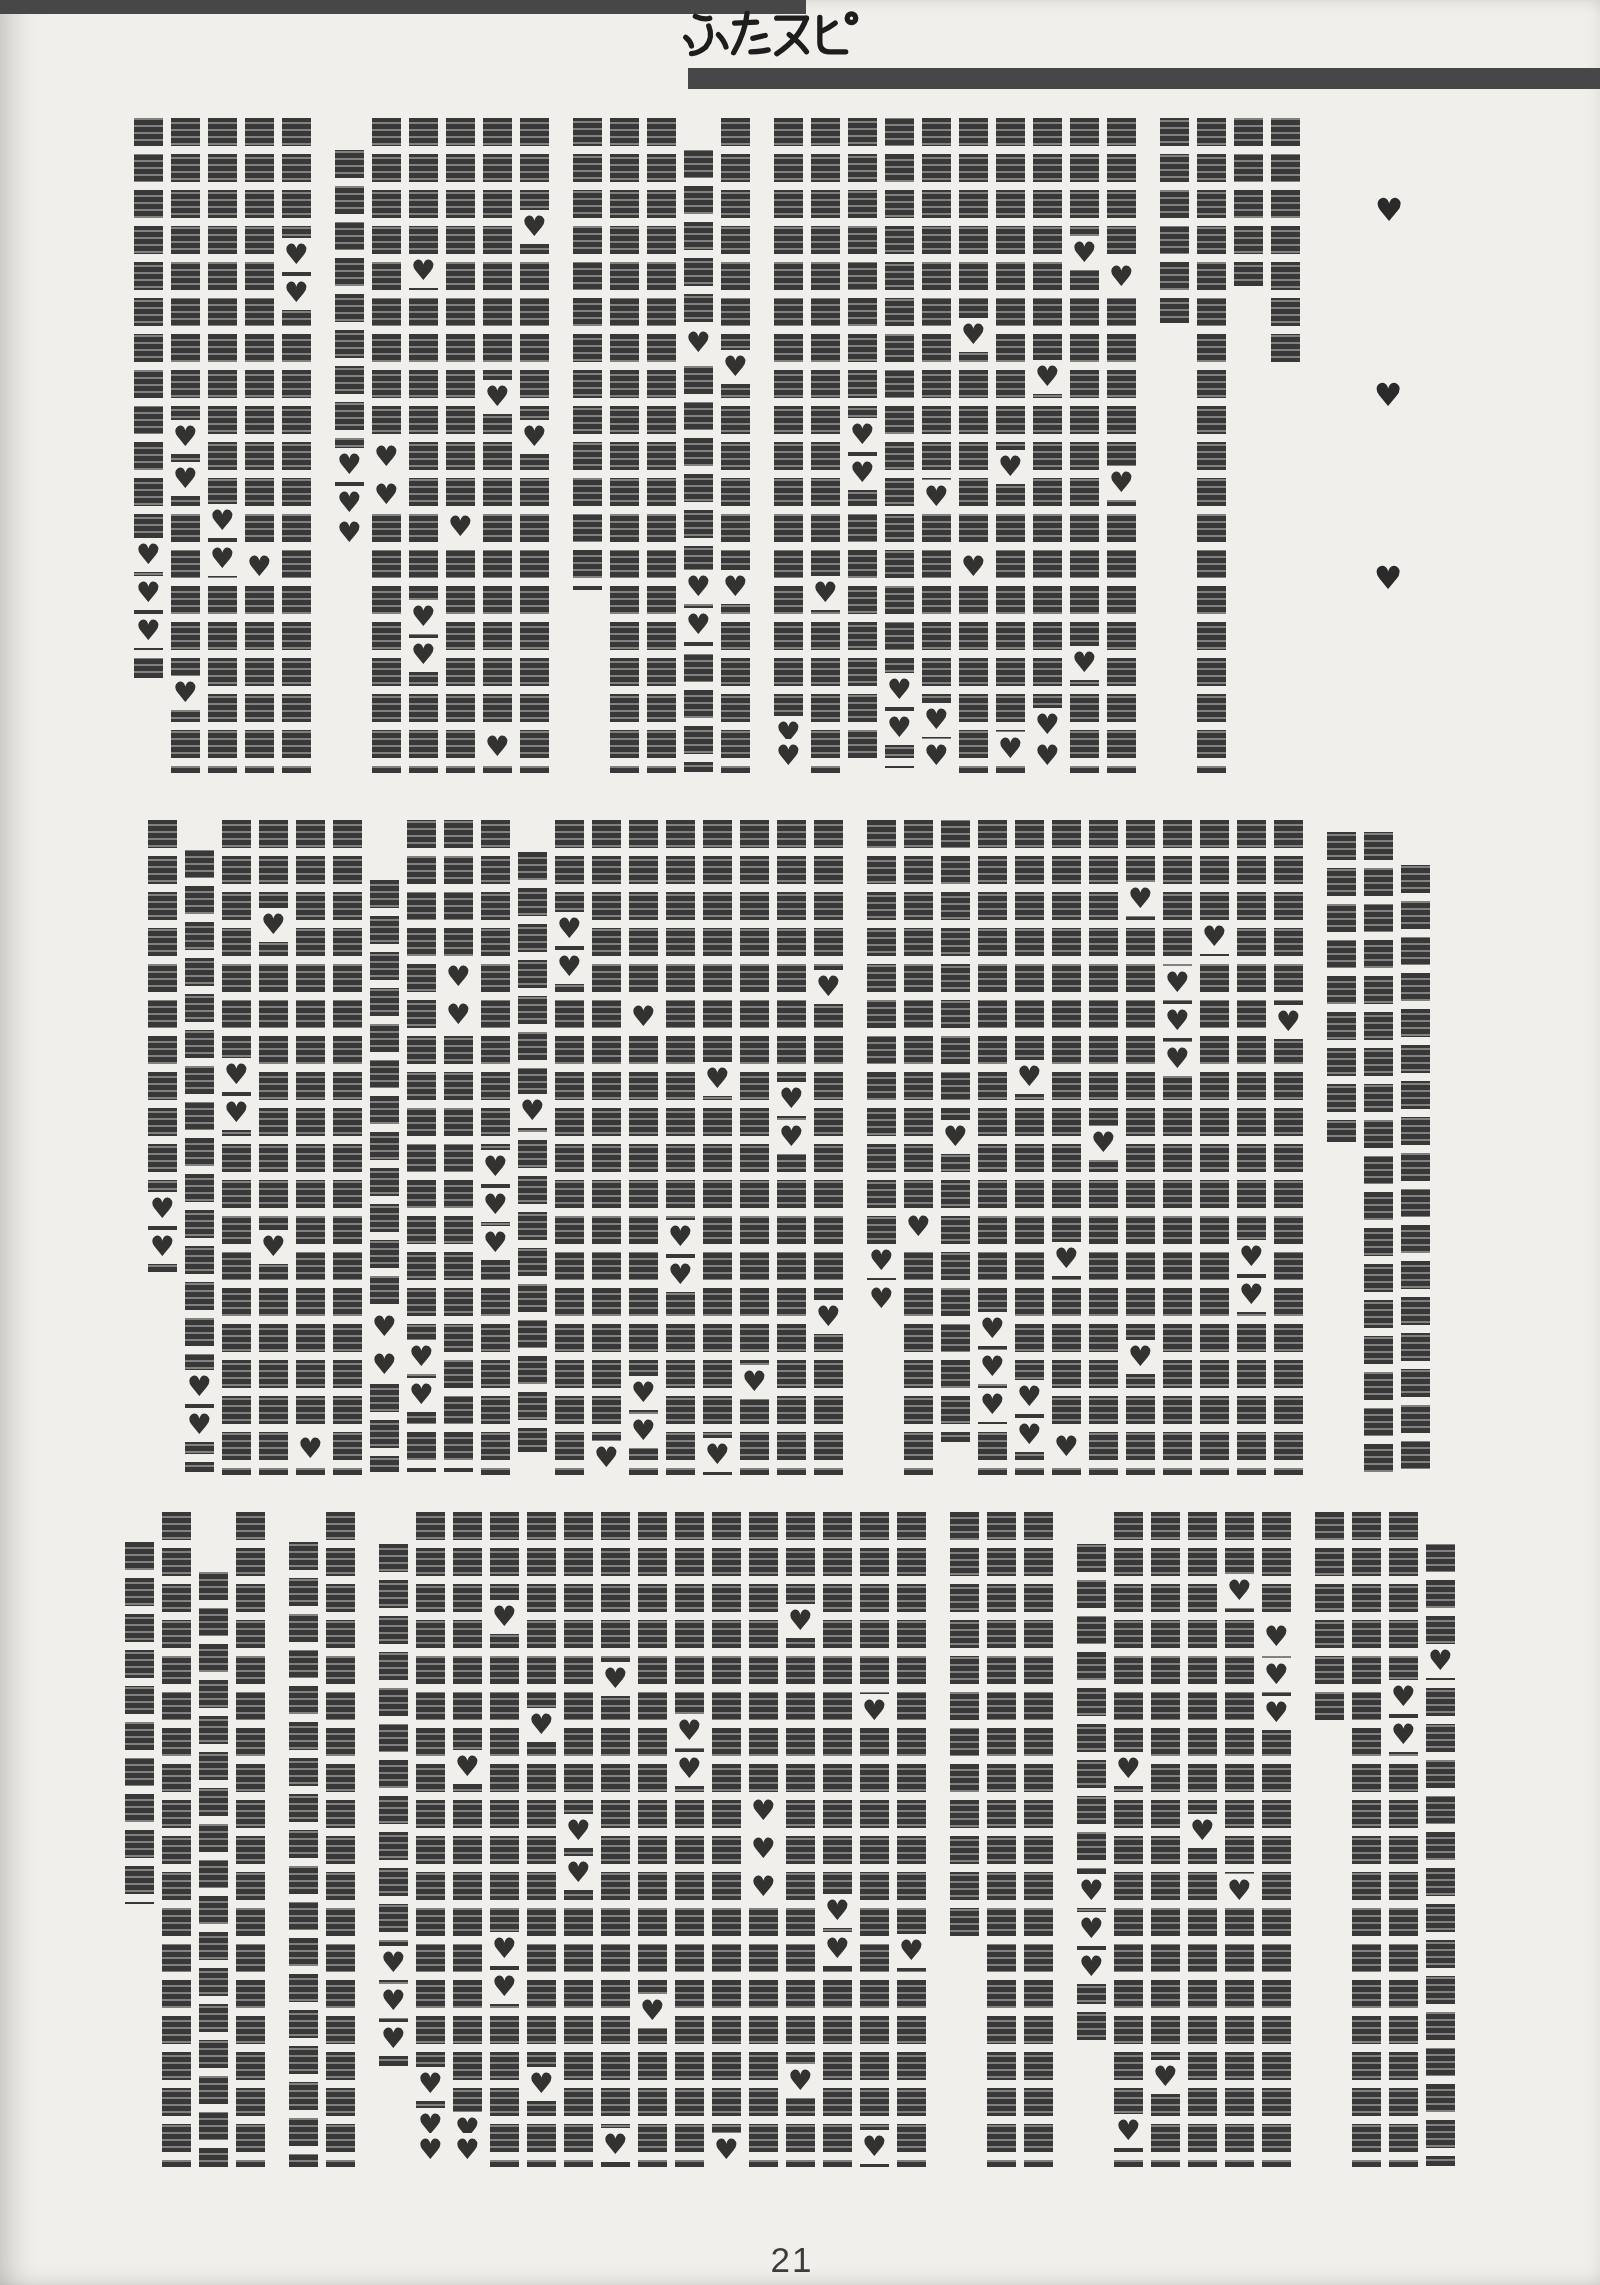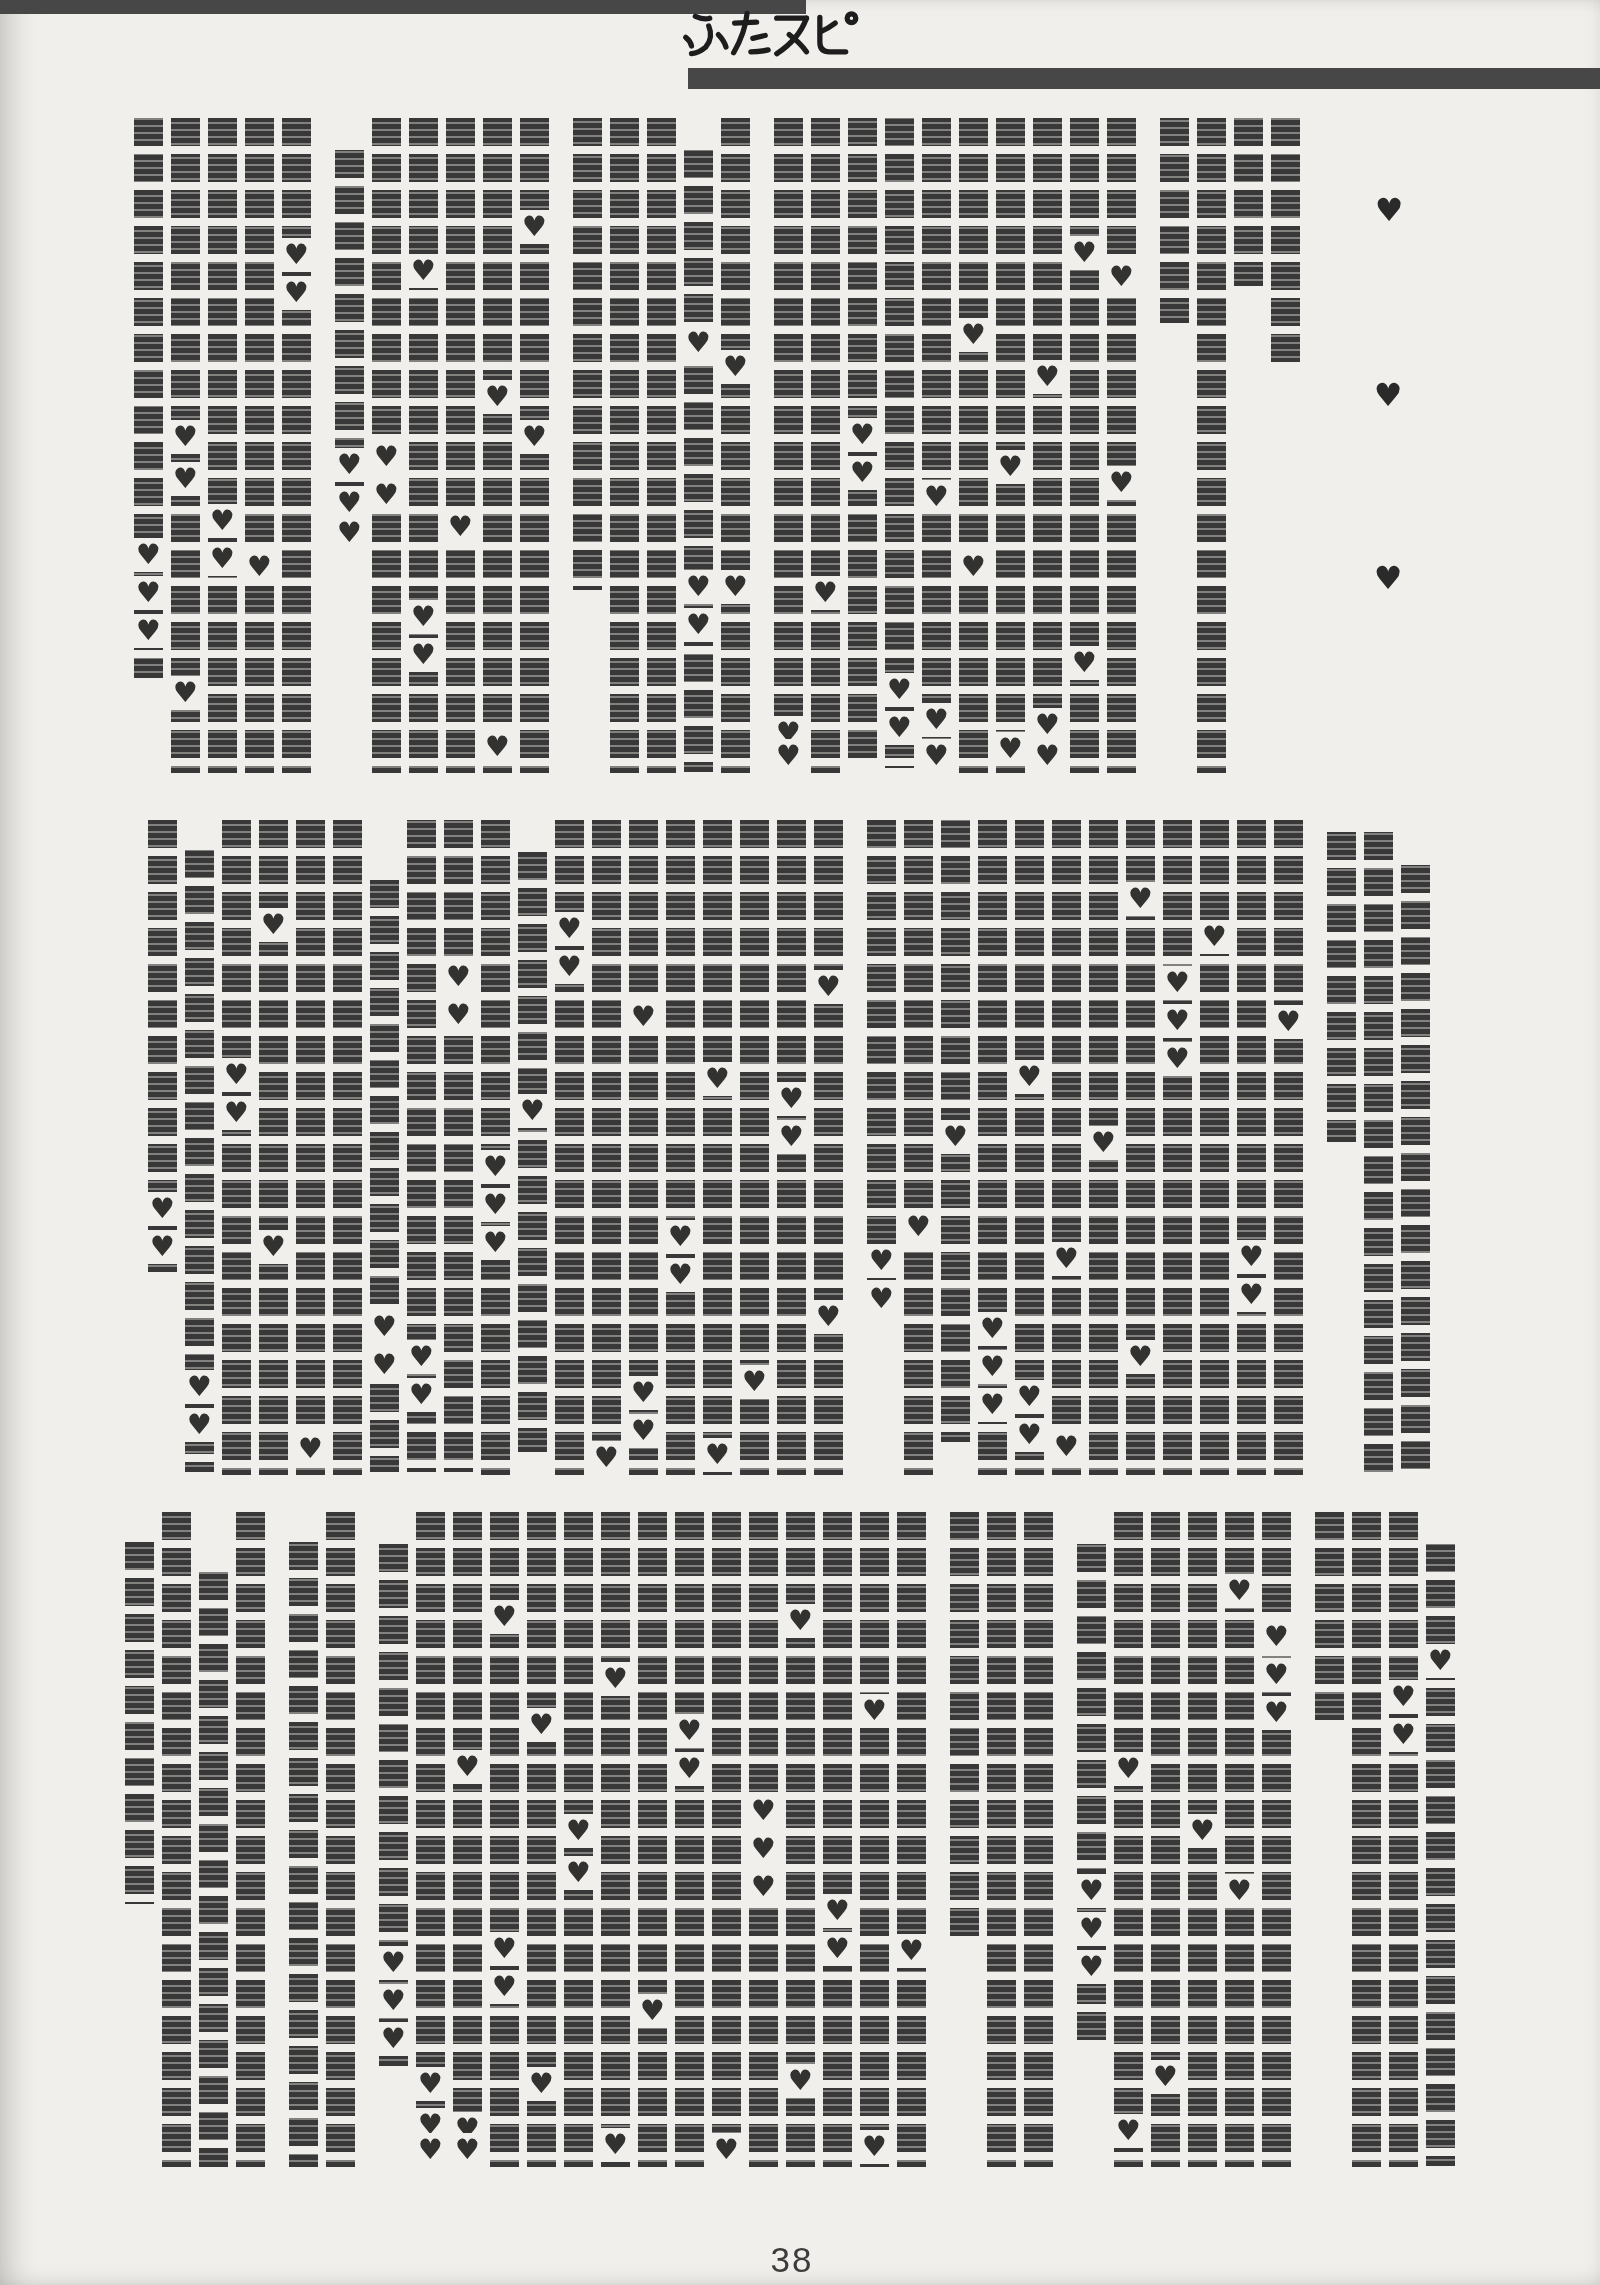--- a/index.html
+++ b/index.html
@@ -405,14 +405,14 @@
         </div>
         <div class="col" style="right: 1245px; top: 0px; height: 655px;"></div>
         <div class="col" style="right: 1282px; top: 30px; height: 625px;"></div>
         <div class="col" style="right: 1335px; top: 0px; height: 655px;"></div>
         <div class="col" style="right: 1372px; top: 60px; height: 595px;"></div>
         <div class="col" style="right: 1409px; top: 0px; height: 655px;"></div>
         <div class="col" style="right: 1446px; top: 30px; height: 362px;"></div>
       </div>
     </div>
 
-  <div class="pagenum">38</div>
+  <div class="pagenum">21</div>
 </div>
 
 </body></html>

